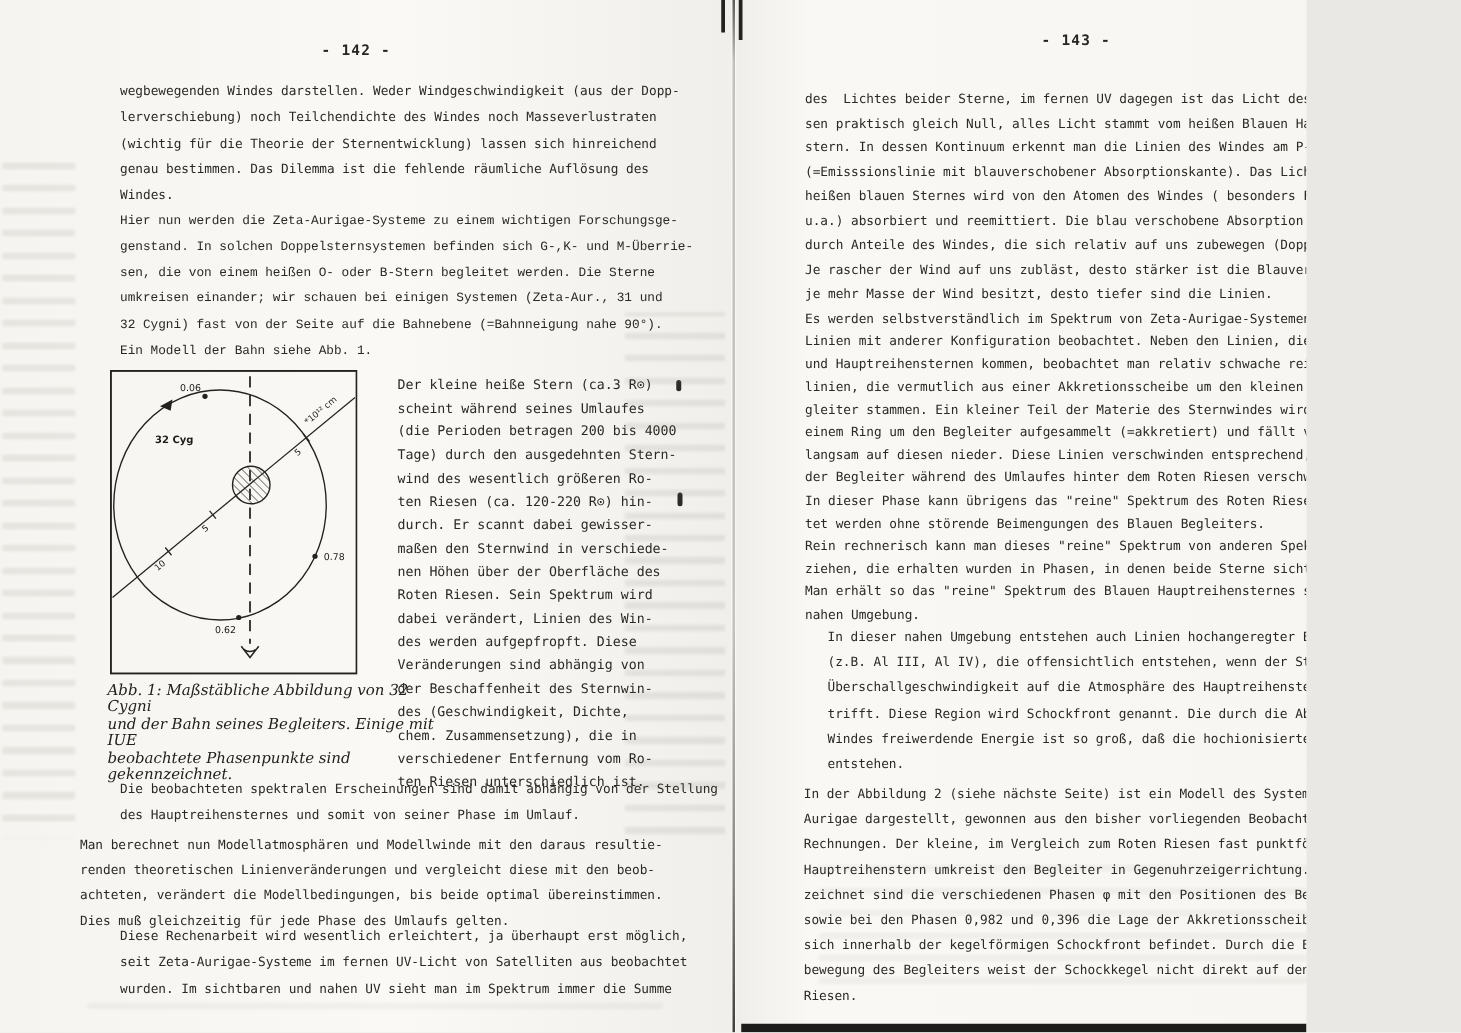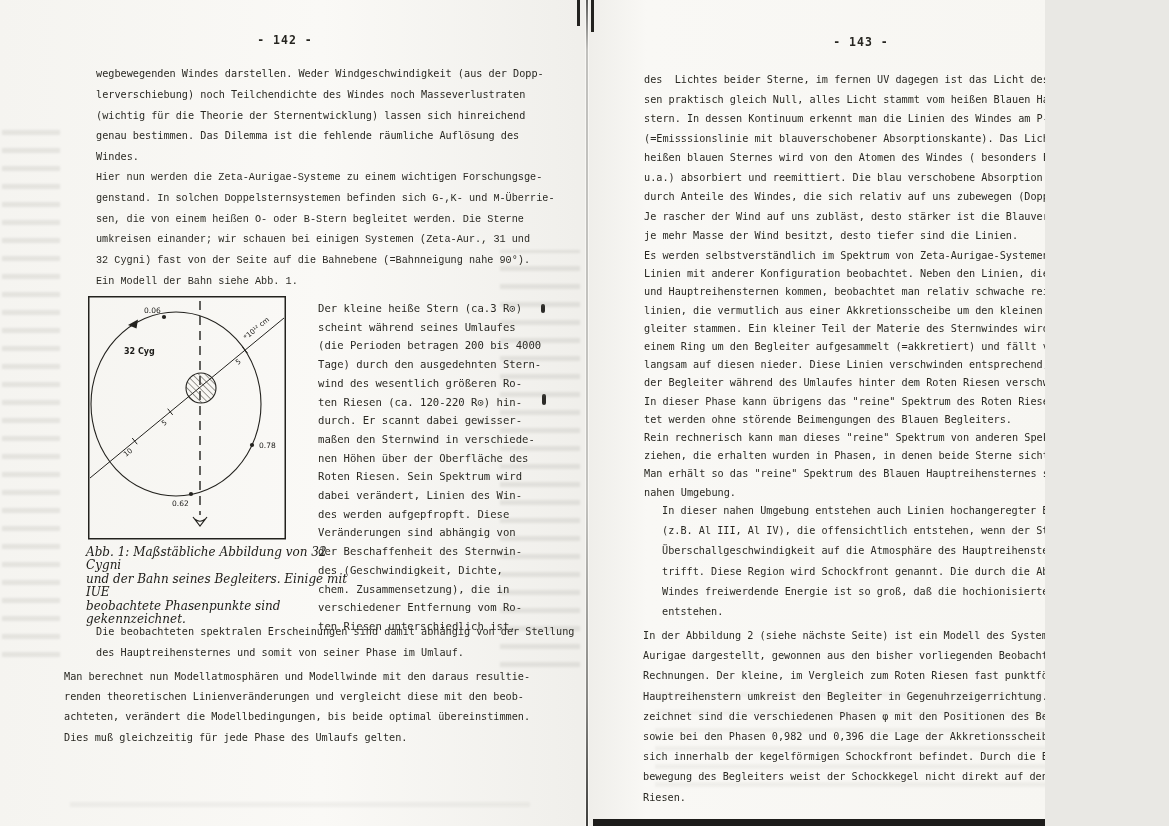--- a/index.html
+++ b/index.html
@@ -142,24 +142,27 @@
 ten Riesen unterschiedlich ist.</div>
 
     <div class="para lh21" style="left:64px; top:622px; width:520px;">Die beobachteten spektralen Erscheinungen sind damit abhängig von der Stellung
 des Hauptreihensternes und somit von seiner Phase im Umlauf.</div>
 
     <div class="para lh20" style="left:64px; top:667px; width:520px;">Man berechnet nun Modellatmosphären und Modellwinde mit den daraus resultie-
 renden theoretischen Linienveränderungen und vergleicht diese mit den beob-
 achteten, verändert die Modellbedingungen, bis beide optimal übereinstimmen.
 Dies muß gleichzeitig für jede Phase des Umlaufs gelten.</div>
 
+    <div class="para lh21" style="left:64px; top:740px; width:520px;">Diese Rechenarbeit wird wesentlich erleichtert, ja überhaupt erst möglich,
+seit Zeta-Aurigae-Systeme im fernen UV-Licht von Satelliten aus beobachtet
+wurden. Im sichtbaren und nahen UV sieht man im Spektrum immer die Summe</div>
   </div>
 
   <div class="page page-right">
-    <div class="pgnum" style="left:172px; top:35px;">- 143 -</div>
+    <div class="pgnum" style="left:172px; top:25px;">- 143 -</div>
 
     <div class="para lh195" style="left:55px; top:70px; width:520px;">des  Lichtes beider Sterne, im fernen UV dagegen ist das Licht des Roten Rie-
 sen praktisch gleich Null, alles Licht stammt vom heißen Blauen Hauptreihen-
 stern. In dessen Kontinuum erkennt man die Linien des Windes am P-Cygni-Profil
 (=Emisssionslinie mit blauverschobener Absorptionskante). Das Licht des
 heißen blauen Sternes wird von den Atomen des Windes ( besonders Fe II, Si II
 u.a.) absorbiert und reemittiert. Die blau verschobene Absorption entsteht
 durch Anteile des Windes, die sich relativ auf uns zubewegen (Dopplereffekt).
 Je rascher der Wind auf uns zubläst, desto stärker ist die Blauverschiebung;
 je mehr Masse der Wind besitzt, desto tiefer sind die Linien.</div>

